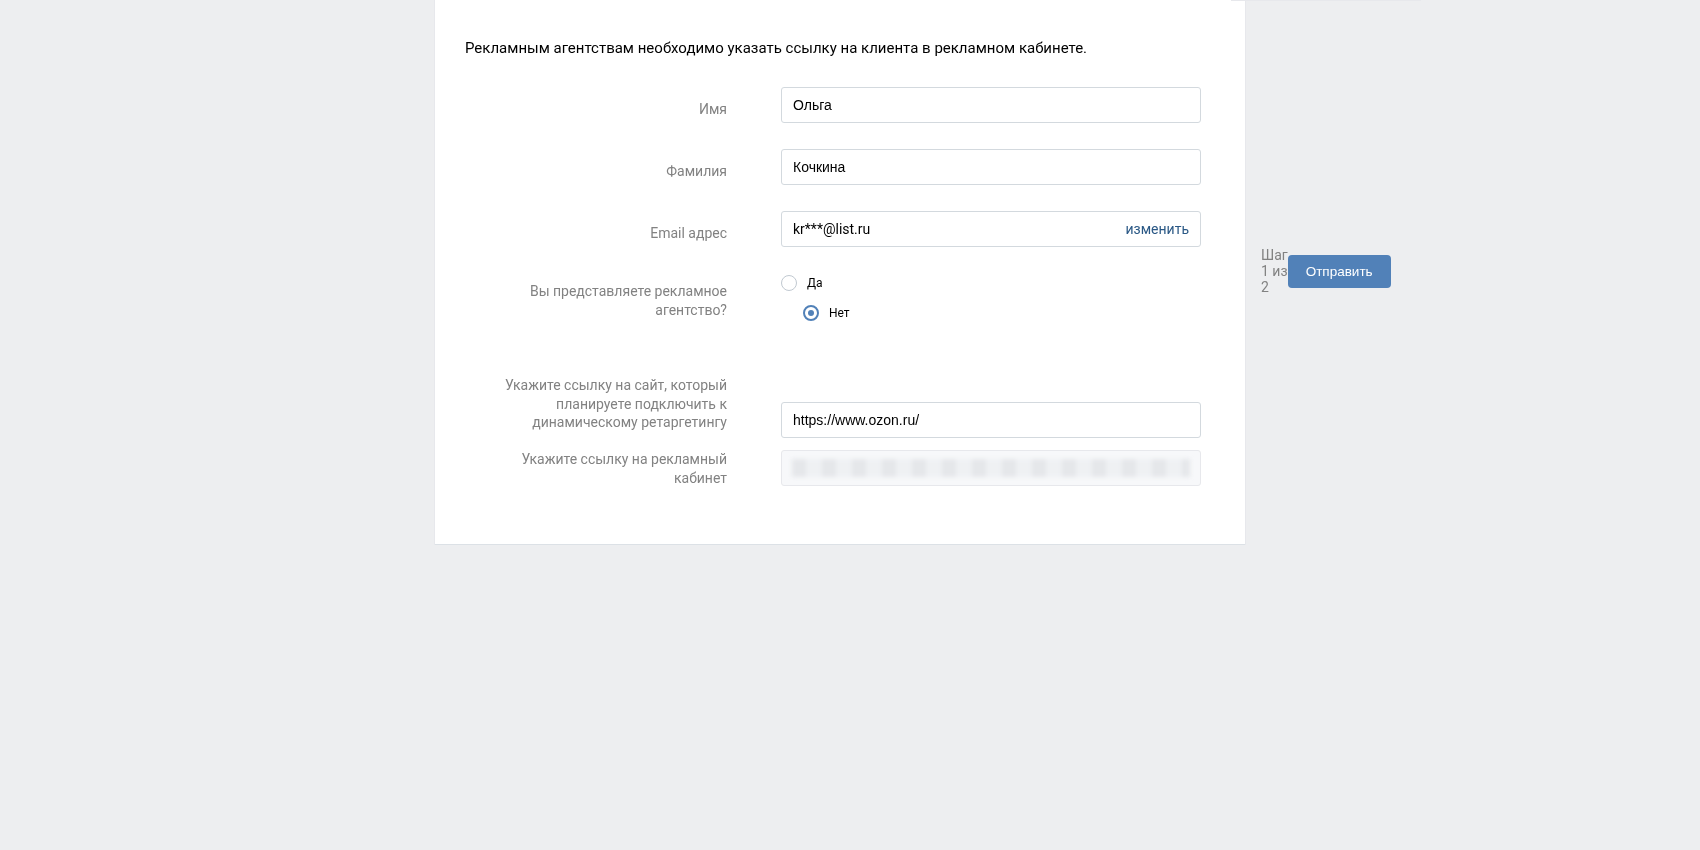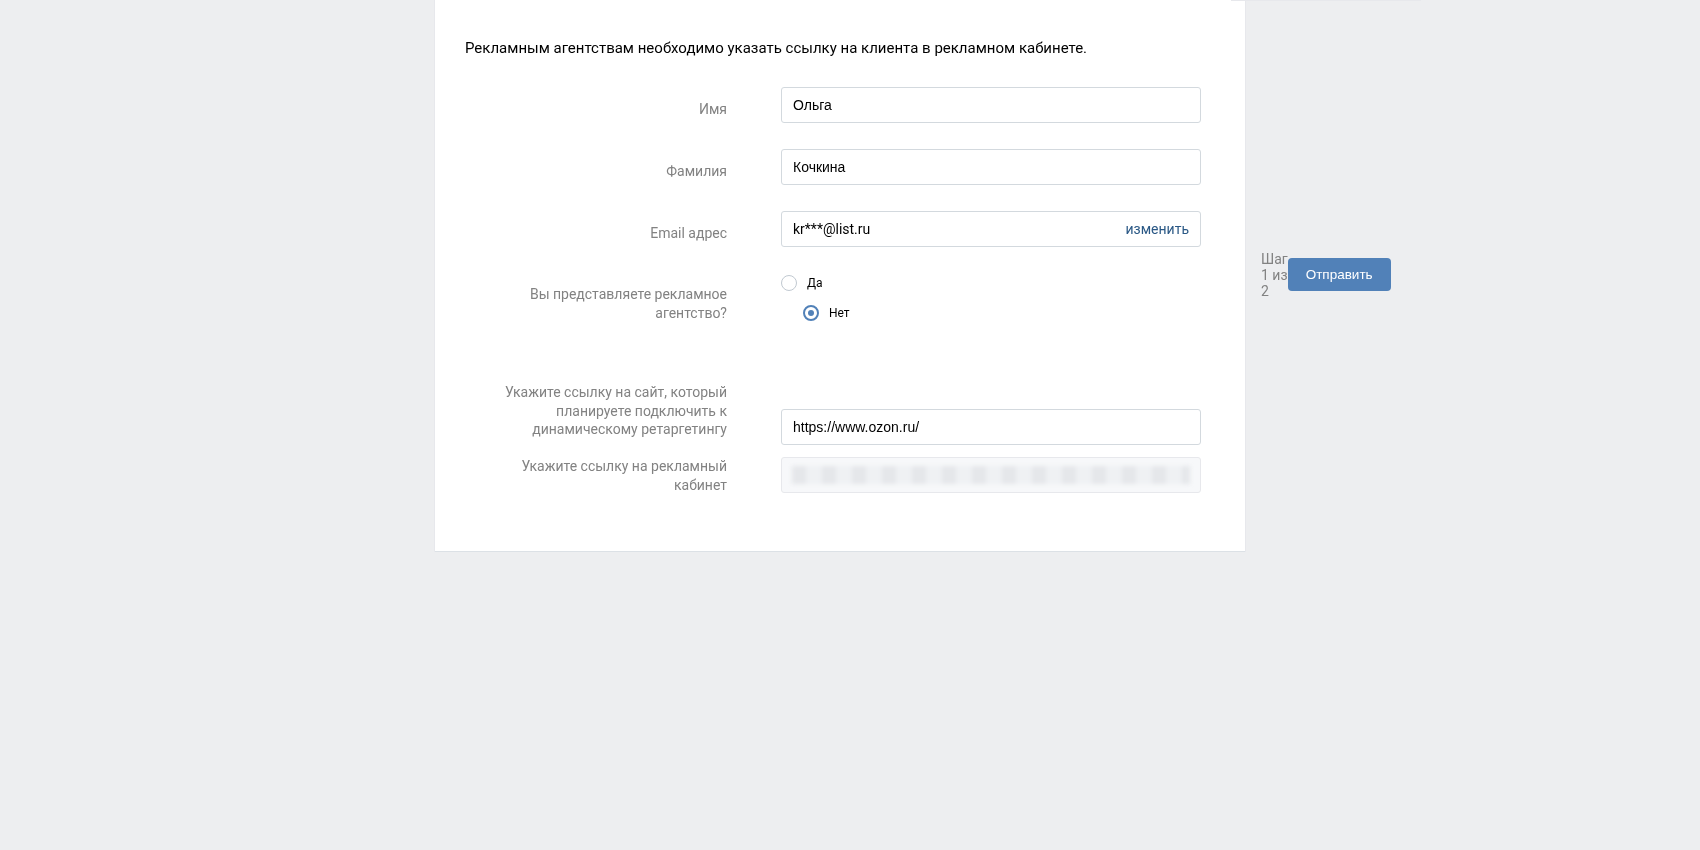--- a/index.html
+++ b/index.html
@@ -84,21 +84,21 @@
       cursor: pointer;
       font-size: 14px;
     }
     .radio-group { padding-top: 2px; }
     .radio-item {
       display: flex;
       align-items: center;
       margin-bottom: 14px;
       cursor: pointer;
     }
-    .radio-item:last-child { margin-bottom: 12px; padding-left: 22px; }
+    .radio-item:last-child { margin-bottom: 5px; padding-left: 22px; }
     .radio-circle {
       width: 16px;
       height: 16px;
       border-radius: 50%;
       border: 1px solid #c1c9d1;
       margin-right: 10px;
       position: relative;
       flex-shrink: 0;
     }
     .radio-circle.checked {

